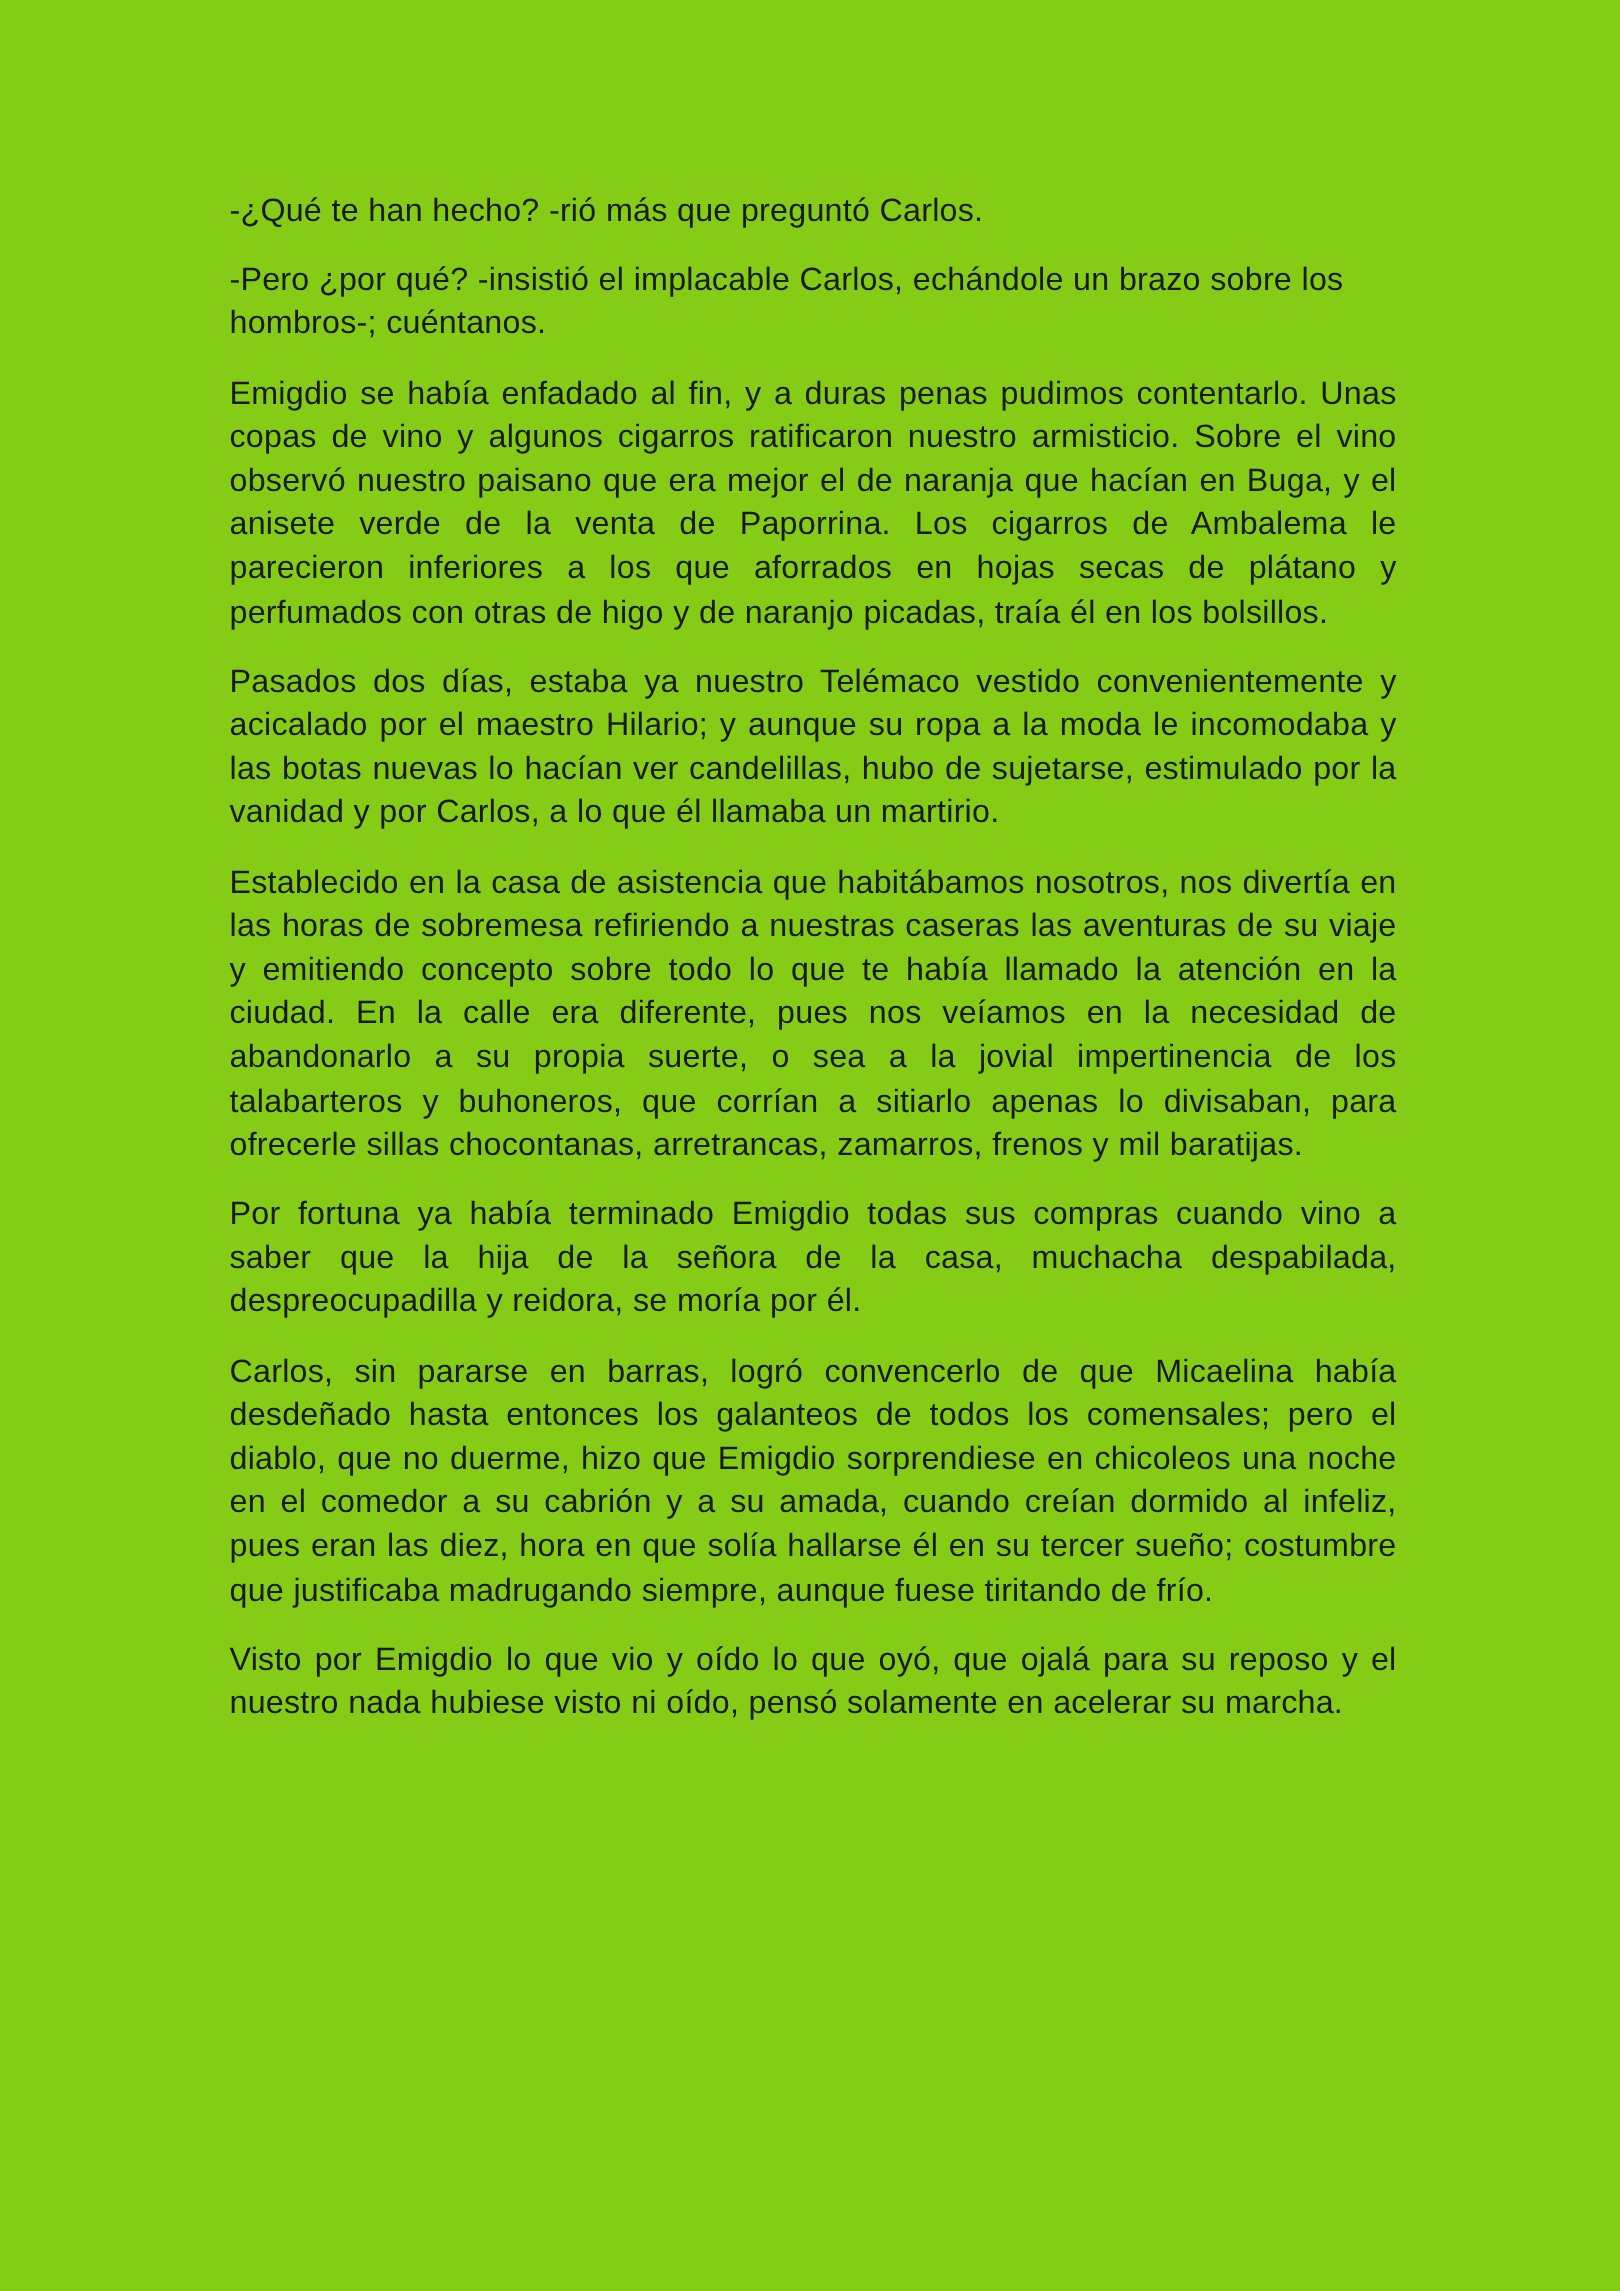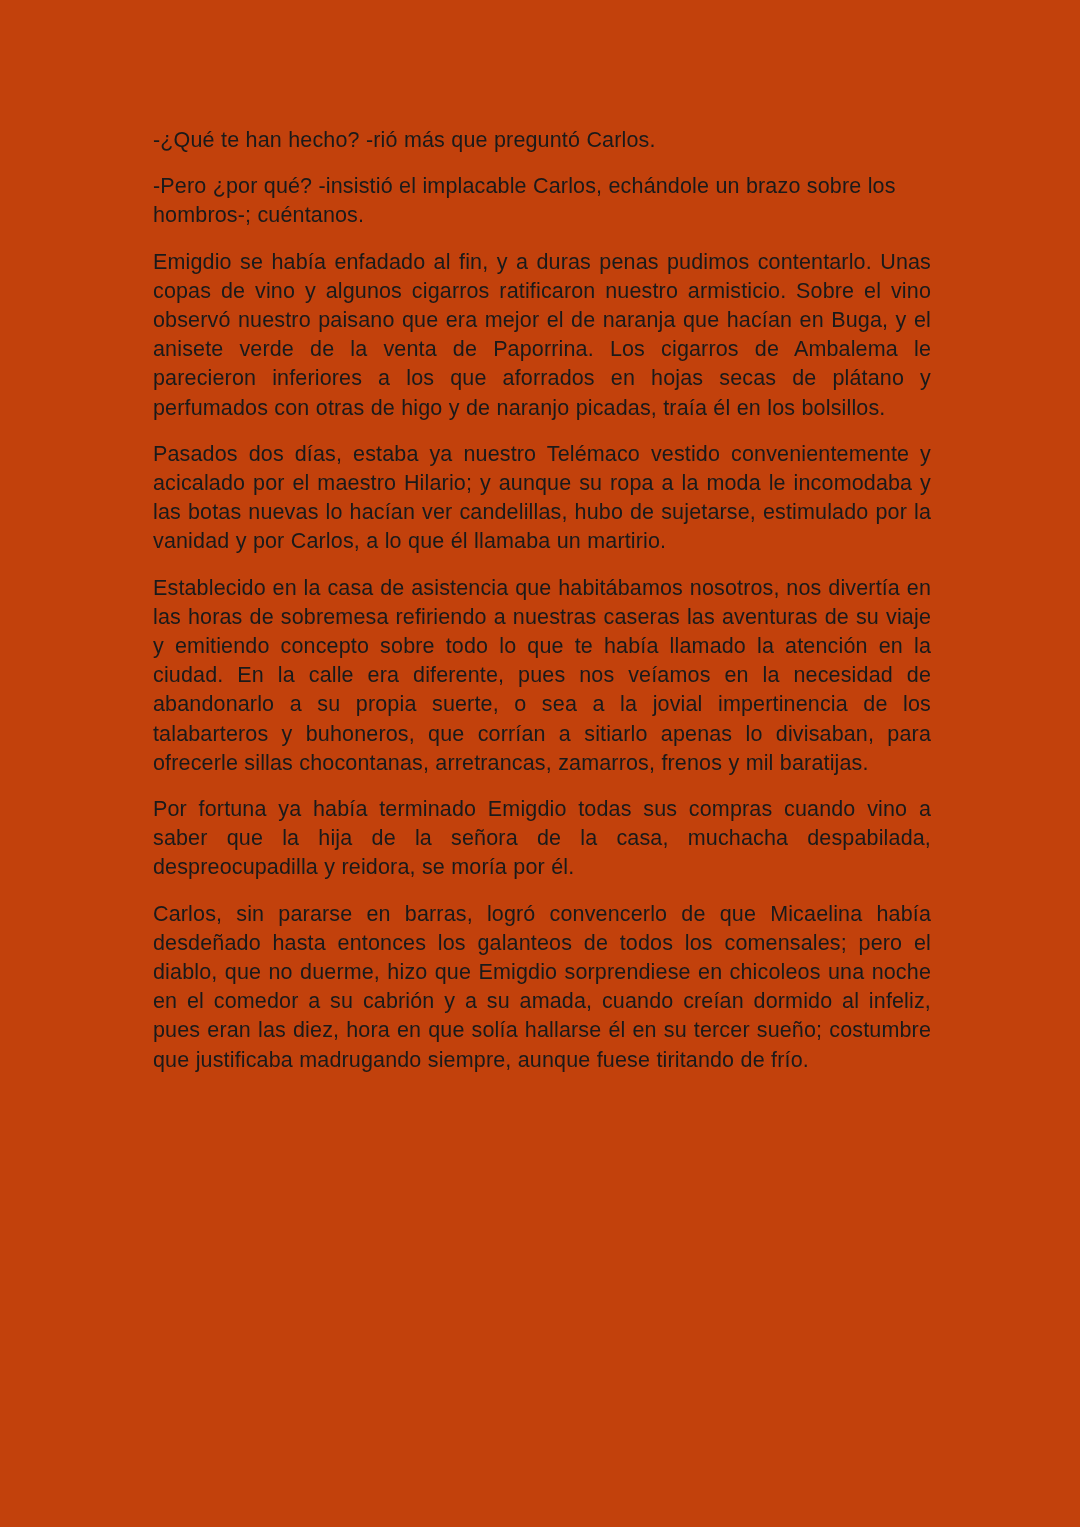--- a/index.html
+++ b/index.html
@@ -4,21 +4,21 @@
 <style>
   html, body {
     margin: 0;
     padding: 0;
     background: #ffffff;
   }
   .page {
     position: relative;
     width: 1080px;
     height: 1527px;
-    background: #c2410c;
+    background: #84cc16;
     overflow: hidden;
     box-sizing: border-box;
   }
   .text-column {
     position: absolute;
     left: 153px;
     top: 126px;
     width: 778px;
   }
   .para {
@@ -55,16 +55,17 @@
     <p class="para">Emigdio se había enfadado al fin, y a duras penas pudimos contentarlo. Unas copas de vino y algunos cigarros ratificaron nuestro armisticio. Sobre el vino observó nuestro paisano que era mejor el de naranja que hacían en Buga, y el anisete verde de la venta de Paporrina. Los cigarros de Ambalema le parecieron inferiores a los que aforrados en hojas secas de plátano y perfumados con otras de higo y de naranjo picadas, traía él en los bolsillos.</p>
 
     <p class="para">Pasados dos días, estaba ya nuestro Telémaco vestido convenientemente y acicalado por el maestro Hilario; y aunque su ropa a la moda le incomodaba y las botas nuevas lo hacían ver candelillas, hubo de sujetarse, estimulado por la vanidad y por Carlos, a lo que él llamaba un martirio.</p>
 
     <p class="para">Establecido en la casa de asistencia que habitábamos nosotros, nos divertía en las horas de sobremesa refiriendo a nuestras caseras las aventuras de su viaje y emitiendo concepto sobre todo lo que te había llamado la atención en la ciudad. En la calle era diferente, pues nos veíamos en la necesidad de abandonarlo a su propia suerte, o sea a la jovial impertinencia de los talabarteros y buhoneros, que corrían a sitiarlo apenas lo divisaban, para ofrecerle sillas chocontanas, arretrancas, zamarros, frenos y mil baratijas.</p>
 
     <p class="para">Por fortuna ya había terminado Emigdio todas sus compras cuando vino a saber que la hija de la señora de la casa, muchacha despabilada, despreocupadilla y reidora, se moría por él.</p>
 
     <p class="para">Carlos, sin pararse en barras, logró convencerlo de que Micaelina había desdeñado hasta entonces los galanteos de todos los comensales; pero el diablo, que no duerme, hizo que Emigdio sorprendiese en chicoleos una noche en el comedor a su cabrión y a su amada, cuando creían dormido al infeliz, pues eran las diez, hora en que solía hallarse él en su tercer sueño; costumbre que justificaba madrugando siempre, aunque fuese tiritando de frío.</p>
 
+    <p class="para">Visto por Emigdio lo que vio y oído lo que oyó, que ojalá para su reposo y el nuestro nada hubiese visto ni oído, pensó solamente en acelerar su marcha.</p>
 
 
   </div>
 </div>
 
 </body></html>

